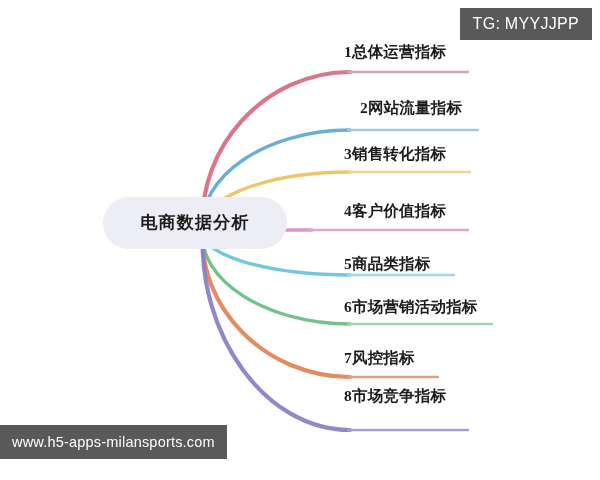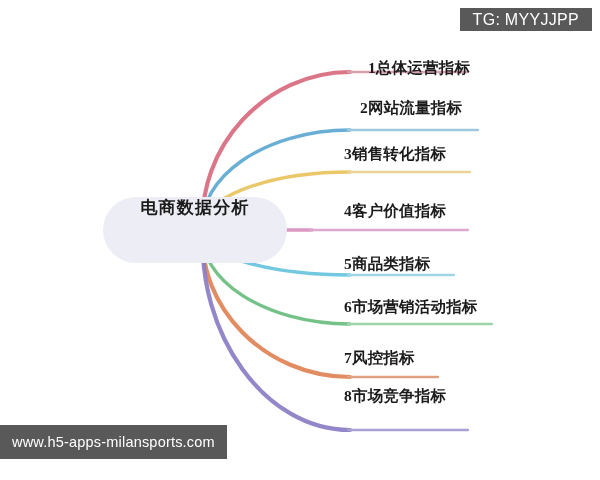--- a/index.html
+++ b/index.html
@@ -30,25 +30,26 @@
     color: #1b1b1b;
     white-space: nowrap;
     letter-spacing: 0.2px;
     line-height: 1;
   }
   .center-node {
     position: absolute;
     left: 103px;
     top: 197px;
     width: 184px;
-    height: 66px;
+    height: 52px;
     background: #ecedf5;
     border-radius: 33px;
     display: flex;
-    flex-direction: row;
+    flex-direction: column;
+    align-items: center;
     justify-content: center;
     z-index: 5;
   }
   .center-line {
     font-family: "Liberation Serif", "DejaVu Serif", serif;
     font-size: 17px;
     font-weight: 700;
     color: #1b1b1b;
     letter-spacing: 1.2px;
     line-height: 1.32;
@@ -60,21 +61,21 @@
     color: #ffffff;
     font-family: "Liberation Sans", sans-serif;
     display: flex;
     align-items: center;
     white-space: nowrap;
     z-index: 20;
   }
   #tg-badge {
     right: 8px;
     top: 8px;
-    height: 23px;
+    height: 32px;
     padding: 0 13px;
     font-size: 16px;
     letter-spacing: 0.3px;
     text-align: center;
   }
   #site-badge {
     left: 0px;
     bottom: 21px;
     height: 34px;
     padding: 0 12px;
@@ -106,21 +107,21 @@
         <path d="M 203 230 C 197 334, 264.74 430, 350 430" fill="none" stroke="#8a7dc4" stroke-width="4.2" stroke-linecap="round" opacity="0.92"></path>
         <path d="M 348 430 L 468 430" fill="none" stroke="#a89fd2" stroke-width="2.3" stroke-linecap="round"></path>
       </g>
   </svg>
 
   <div class="center-node">
     <div class="center-line">电商数据分析</div>
   </div>
 
   <div id="labels-layer">
-      <div class="branch-label" style="left: 344px; top: 60px; margin-left: 24px;">1总体运营指标</div>
+      <div class="branch-label" style="left: 344px; top: 44px;">1总体运营指标</div>
       <div class="branch-label" style="left: 360px; top: 100px;">2网站流量指标</div>
       <div class="branch-label" style="left: 344px; top: 146px;">3销售转化指标</div>
       <div class="branch-label" style="left: 344px; top: 203px;">4客户价值指标</div>
       <div class="branch-label" style="left: 344px; top: 256px;">5商品类指标</div>
       <div class="branch-label" style="left: 344px; top: 299px; text-align: center;">6市场营销活动指标</div>
       <div class="branch-label" style="left: 344px; top: 350px;">7风控指标</div>
       <div class="branch-label" style="left: 344px; top: 388px;">8市场竞争指标</div>
     </div>
 
   <div class="watermark" id="tg-badge">

